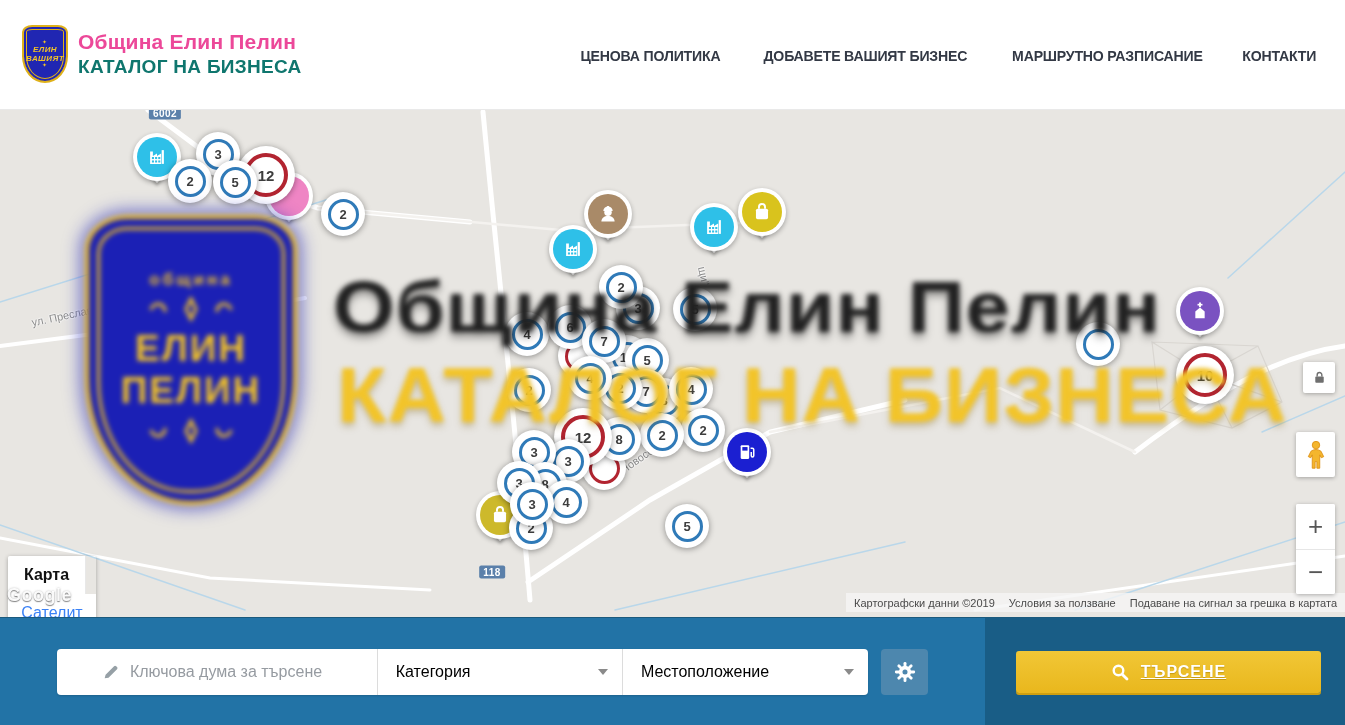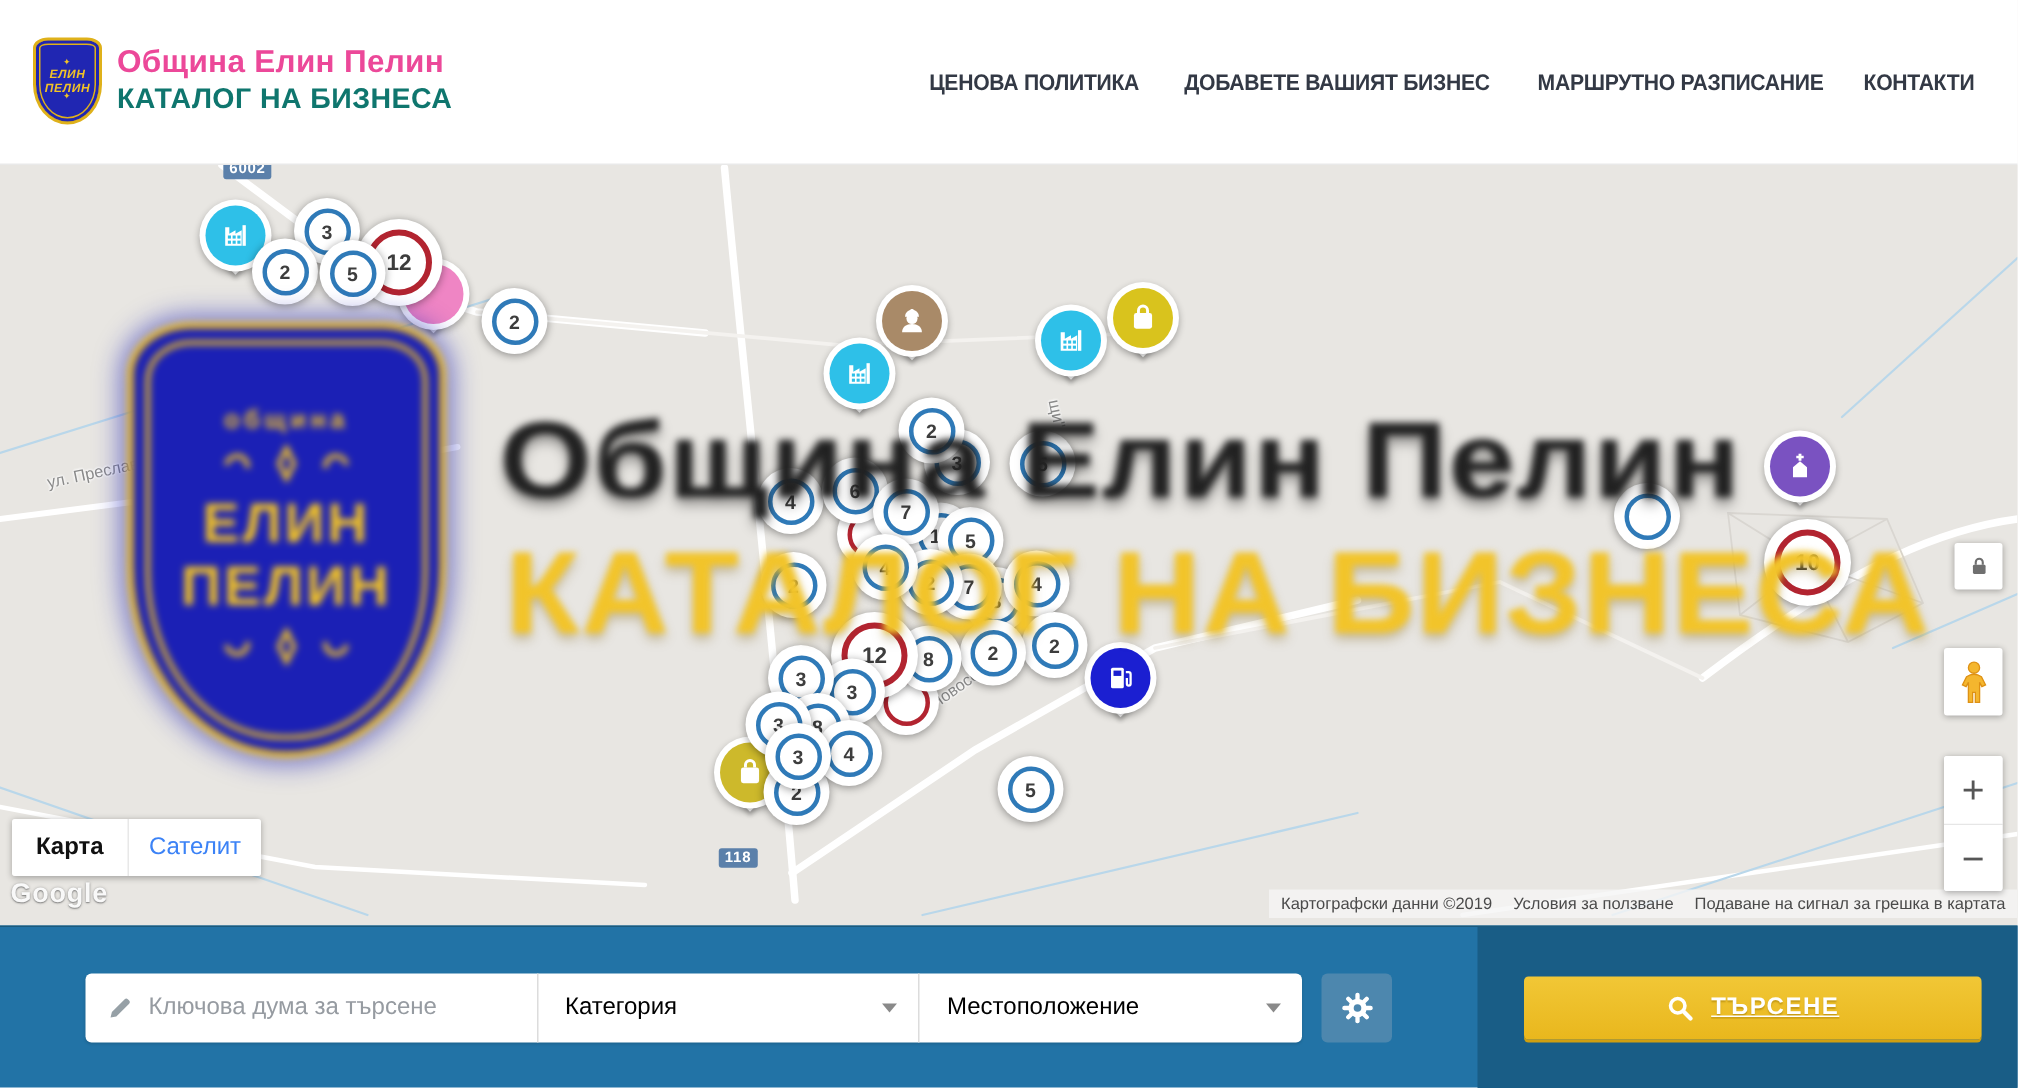--- a/index.html
+++ b/index.html
@@ -12,21 +12,21 @@
   .brand { position:absolute; left:22px; top:25px; display:flex; align-items:center; cursor:pointer; }
   .shield-mini { width:46px; height:58px; background:#2026b2; border:2px solid #dfb11a;
                  border-radius:22% 22% 50% 50% / 12% 12% 46% 46%;
                  display:flex; flex-direction:column; align-items:center; justify-content:center;
                  color:#f2c326; box-shadow:inset 0 0 0 2px #2026b2, inset 0 0 0 3px #dfb11a; }
   .shield-mini .orn { font-size:6px; letter-spacing:1px; line-height:5px; }
   .shield-mini .nm { font-size:8px; font-weight:bold; line-height:9px; letter-spacing:.4px;font-style:italic; }
   .brand-text { margin-left:10px; }
   .brand-title { font-size:21px; font-weight:bold; color:#ec4899; letter-spacing:.2px; }
   .brand-sub { font-size:19px; font-weight:bold; color:#0f766e; letter-spacing:.3px; margin-top:2px; }
-  .nav { position:absolute; right:26px; top:0; height:110px; display:flex; align-items:center; gap:19px; }
+  .nav { position:absolute; right:26px; top:0; height:110px; display:flex; align-items:center; gap:32px; }
   .nav a { font-size:15px; font-weight:bold; color:#333945; text-decoration:none; letter-spacing:-.2px;
            transform:scaleX(.94); cursor:pointer; white-space:nowrap; }
 
   
   .map { position:absolute; left:0; top:110px; width:1345px; height:507px; background:#e8e6e2;
          overflow:hidden; cursor:grab; }
   .roads { position:absolute; left:0; top:0; z-index:0; }
 
   .road-badge { position:absolute; transform:translate(-50%,-50%); background:#5b80aa; color:#fff;
                 font-size:10px; font-weight:bold; padding:1px 4px; border-radius:2px; z-index:3;
@@ -64,22 +64,22 @@
   .wm-sh-name { font-size:37px; font-weight:bold; line-height:42px; letter-spacing:2px; text-align:center; }
   .wm-flourish { margin:6px 0; }
   .wm-line1 { position:absolute; left:333px; top:156px; font-size:72px; font-weight:bold; color:#212121;
               white-space:nowrap; transform:scaleX(1.1); transform-origin:left;
               filter:blur(2.4px); text-shadow:0 5px 7px rgba(0,0,0,.4); letter-spacing:1px; }
   .wm-line2 { position:absolute; left:337px; top:240px; font-size:78px; font-weight:bold; color:#f2c42a;
               white-space:nowrap; transform:scaleX(1.04); transform-origin:left;
               filter:blur(2.2px); text-shadow:0 4px 6px rgba(120,90,0,.35); letter-spacing:1px; }
 
   
-  .maptype { position:absolute; left:8px; top:436px; display:flex; z-index:30;
-             box-shadow:0 1px 4px rgba(0,0,0,.3); border-radius:2px; overflow:hidden; }
+  .maptype { position:absolute; left:8px; top:446px; display:flex; z-index:30;
+             box-shadow:0 1px 4px rgba(0,0,0,.3); border-radius:2px; overflow:hidden;flex-direction:column; }
   .maptype button { height:38px; background:#fff; border:none; font-size:16px; cursor:pointer;
                     font-family:"Liberation Sans",sans-serif; }
   .maptype .bt-map { width:78px; font-weight:bold; color:#111; border-right:1px solid #e8e8e8; }
   .maptype .bt-sat { width:88px; color:#3b82f6; }
 
   .google-logo { position:absolute; left:7px; top:475px; z-index:30; font-size:18px; font-weight:bold;
                  color:rgba(255,255,255,.95); letter-spacing:.5px; cursor:pointer;
                  text-shadow:0 1px 1px rgba(110,110,110,.8), 0 0 2px rgba(120,120,120,.5); }
 
   .attribution { position:absolute; right:0; top:483px; height:19px; z-index:30;
@@ -97,21 +97,21 @@
   .zoomctl button { flex:1; border:none; background:#fff; font-size:26px; color:#565656; cursor:pointer;
                     line-height:1; font-family:"Liberation Sans",sans-serif; }
   .zoomctl .zin { border-bottom:1px solid #e6e6e6; border-radius:2px 2px 0 0; }
   .zoomctl .zout { border-radius:0 0 2px 2px; }
 
   
   .searchbar { position:absolute; left:0; top:617px; width:1345px; height:108px; background:#2273a6;
                border-top:1px solid #1b5a7d; z-index:50; }
   .searchbar .dark { position:absolute; right:0; top:0; width:360px; height:108px; background:#195d86; }
   .fields { position:absolute; left:57px; top:31px; width:811px; height:46px; background:#fff;
-            border-radius:4px; display:flex; box-shadow:0 1px 2px rgba(0,0,0,.15); }
+            border-radius:4px; display:flex; box-shadow:0 1px 2px rgba(0,0,0,.15);padding-left:31px; }
   .seg { display:flex; align-items:center; }
   .seg-input { width:302px; border-right:1px solid #dcdcdc; padding:0 10px 0 14px; }
   .seg-input input { border:none; outline:none; width:100%; font-size:16px; color:#444;
                      font-family:"Liberation Sans",sans-serif; background:transparent; margin-left:10px; }
   .seg-input input::placeholder { color:#969ba1; }
   .seg-select { width:255px; border-right:1px solid #dcdcdc; padding:0 14px 0 18px; font-size:16px;
                 color:#000000; cursor:pointer; justify-content:space-between; }
   .seg-select:last-child { border-right:none; }
   .caret { width:0; height:0; border-left:5px solid transparent; border-right:5px solid transparent;
            border-top:6px solid #8a8a8a; }
@@ -126,21 +126,21 @@
                      font-family:"Liberation Sans",sans-serif; text-shadow:0 1px 1px rgba(160,120,0,.5);text-decoration:underline; }
 </style>
 </head>
 <body>
 
 <div class="header">
   <div class="brand">
     <div class="shield-mini">
       <div class="orn">✦</div>
       <div class="nm">ЕЛИН</div>
-      <div class="nm">ПЕЛИН</div>
+      <div class="nm">ВАШИЯТ</div>
       <div class="orn">✦</div>
     </div>
     <div class="brand-text">
       <div class="brand-title">Община Елин Пелин</div>
       <div class="brand-sub">КАТАЛОГ НА БИЗНЕСА</div>
     </div>
   </div>
   <div class="nav">
     <a>ЦЕНОВА ПОЛИТИКА</a>
     <a>ДОБАВЕТЕ ВАШИЯТ БИЗНЕС</a>

